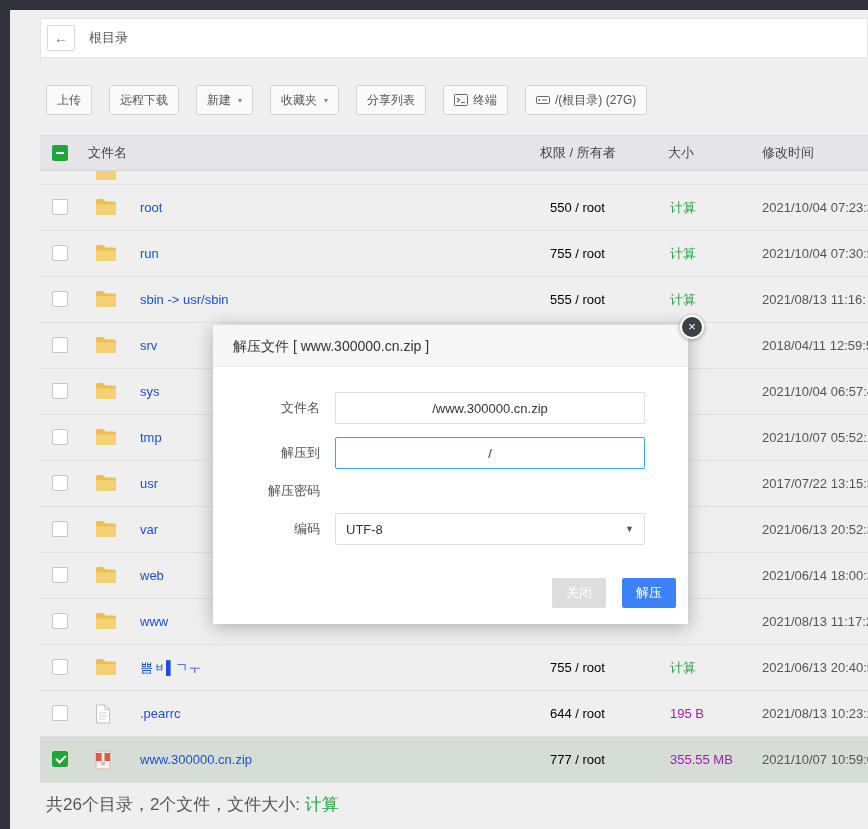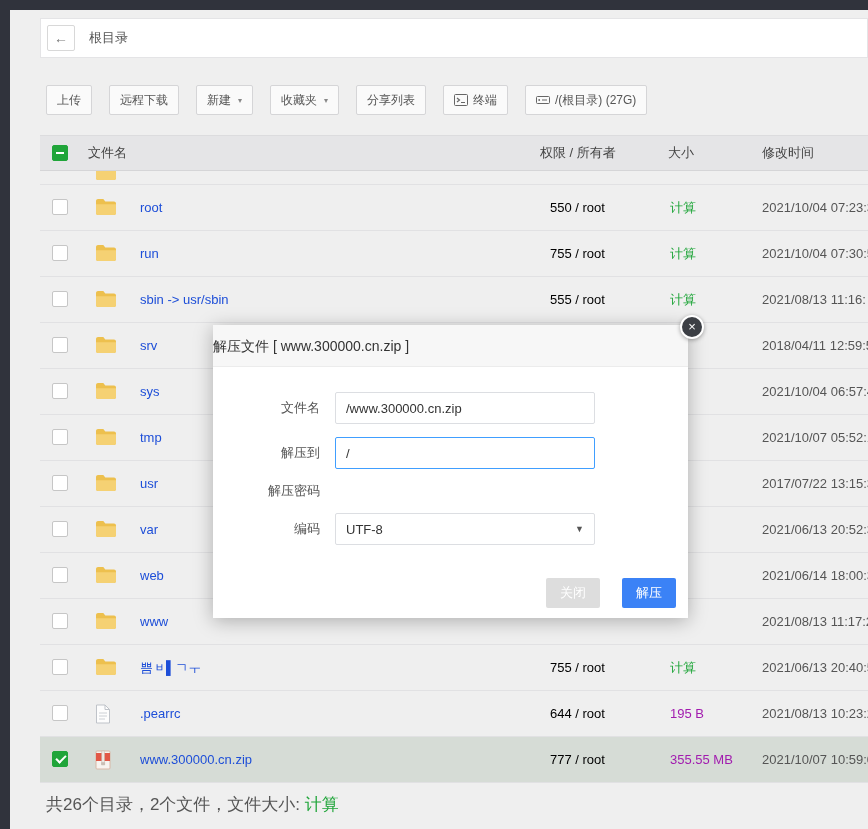--- a/index.html
+++ b/index.html
@@ -49,31 +49,31 @@
   .cb.minus::after{content:"";position:absolute;left:3px;top:6px;width:8px;height:2px;background:#fff;}
   .cb.checked{background:#20a53a;border-color:#20a53a;}
   .cb.checked::after{content:"";position:absolute;left:3px;top:3px;width:8px;height:4px;border-left:2px solid #fff;border-bottom:2px solid #fff;transform:rotate(-45deg);}
 
   
   .summary{position:absolute;left:36px;top:783px;font-size:17px;color:#555;}
   .calc{color:#20a53a;cursor:pointer;}
 
   
   .modal{position:absolute;left:213px;top:325px;width:475px;background:#fff;box-shadow:0 3px 18px rgba(0,0,0,0.28);z-index:10;}
-  .m-title{height:42px;line-height:42px;background:#f7f7f7;border-bottom:1px solid #ececec;font-size:14px;color:#333;box-sizing:border-box;}
+  .m-title{height:42px;line-height:42px;background:#f7f7f7;border-bottom:1px solid #ececec;padding-left:20px;font-size:14px;color:#333;box-sizing:border-box;}
   .m-close{position:absolute;top:-10px;right:-16px;width:24px;height:24px;border-radius:50%;background:#3c3f45;border:2px solid #fff;color:#fff;font-size:13px;line-height:20px;text-align:center;padding:0;cursor:pointer;box-shadow:0 1px 4px rgba(0,0,0,0.35);box-sizing:border-box;}
   .m-body{padding:25px 20px 8px 12px;}
   .field{display:flex;align-items:center;margin-bottom:13px;}
   .field label{width:95px;text-align:right;margin-right:15px;font-size:13px;color:#555;white-space:nowrap;}
-  .field input,.select{width:260px;height:32px;box-sizing:border-box;border:1px solid #dcdee2;border-radius:2px;padding:0 10px;font-size:13px;color:#333;font-family:inherit;background:#fff;outline:none;}
+  .field input,.select{width:310px;height:32px;box-sizing:border-box;border:1px solid #dcdee2;border-radius:2px;padding:0 10px;font-size:13px;color:#333;font-family:inherit;background:#fff;outline:none;text-align:center;}
   .field input.focused{border-color:#409eff;}
   .field input::placeholder{color:#bcbcbc;}
   .select{display:flex;align-items:center;justify-content:space-between;cursor:pointer;}
   .sel-arrow{font-size:9px;color:#555;}
-  .m-footer{display:flex;justify-content:flex-end;gap:22px;padding:12px 12px 10px;}
+  .m-footer{display:flex;justify-content:flex-end;gap:16px;padding:12px 12px 16px;}
   .m-footer button{height:30px;padding:0 14px;border:none;border-radius:2px;font-size:13px;color:#fff;cursor:pointer;font-family:inherit;}
   .btn-cancel{background:#dddddd;}
   .btn-confirm{background:#3b82f6;}
 </style>
 </head>
 <body>
 
 <div class="content">
 
   <div class="breadcrumb-bar">

